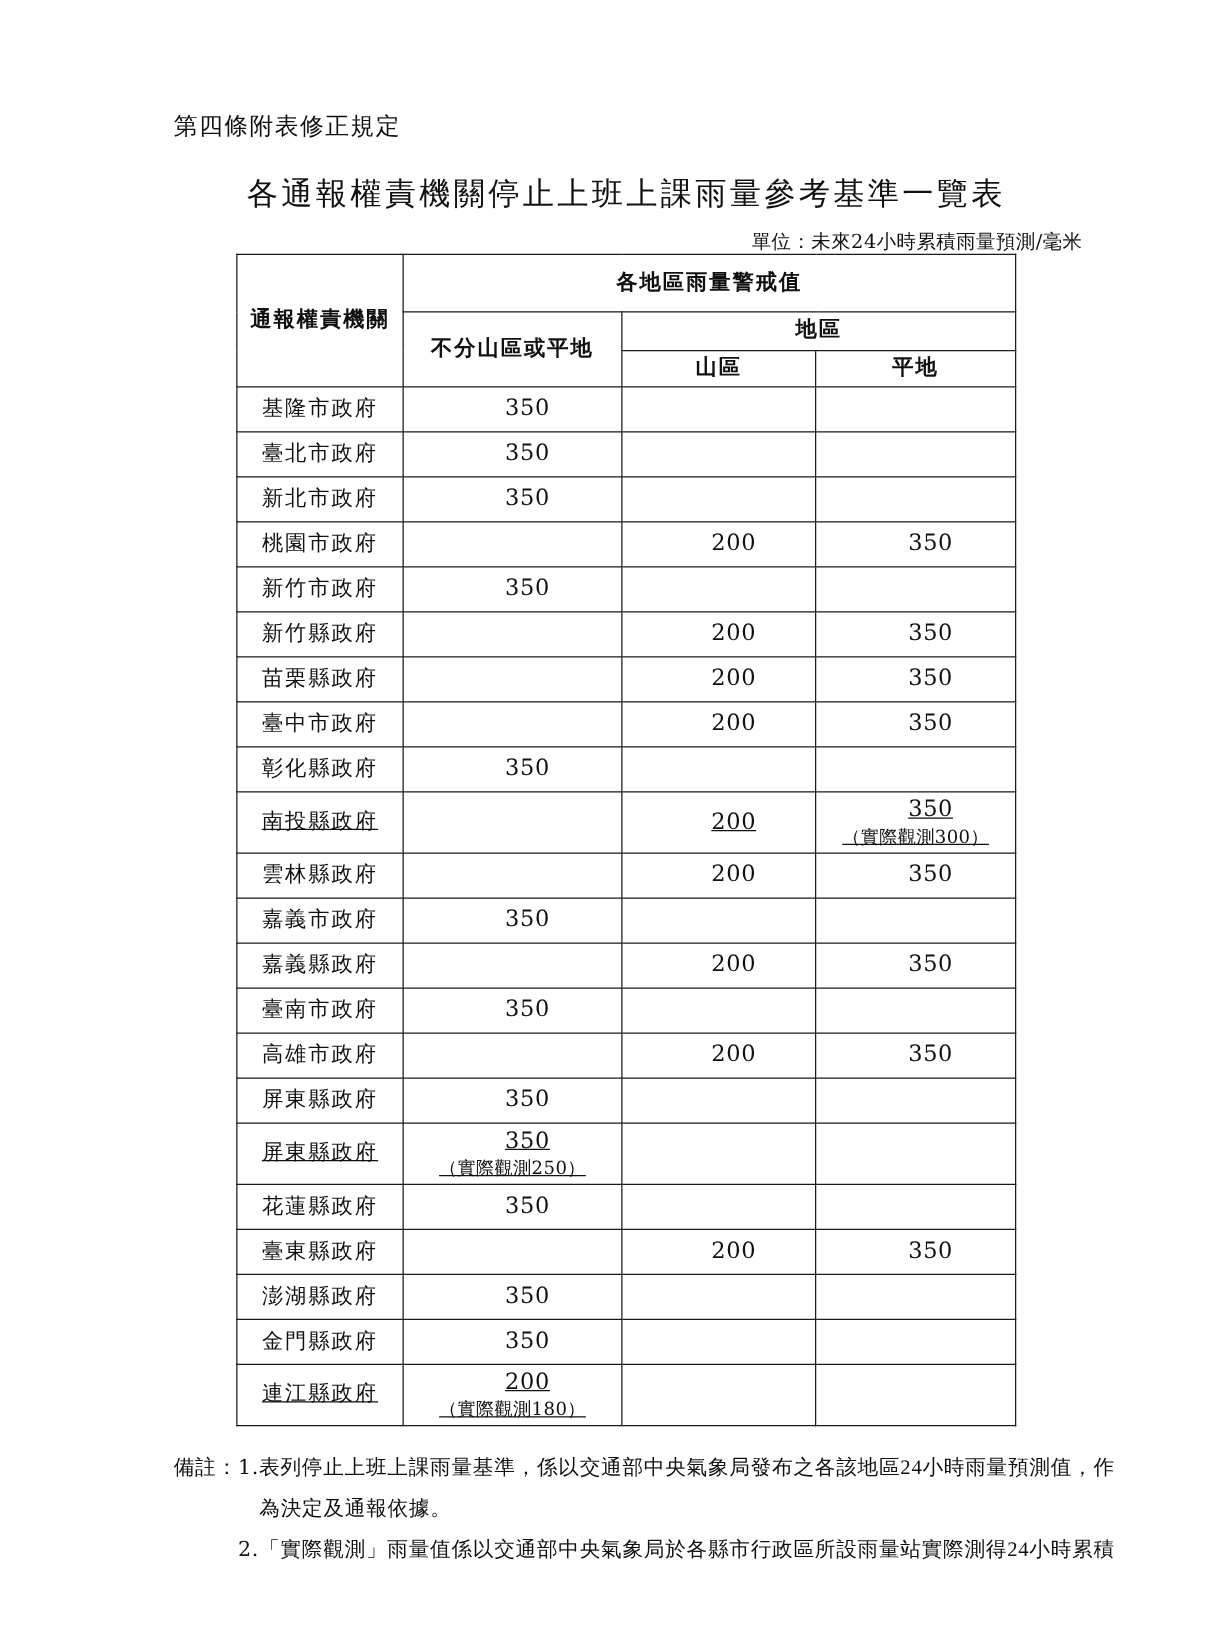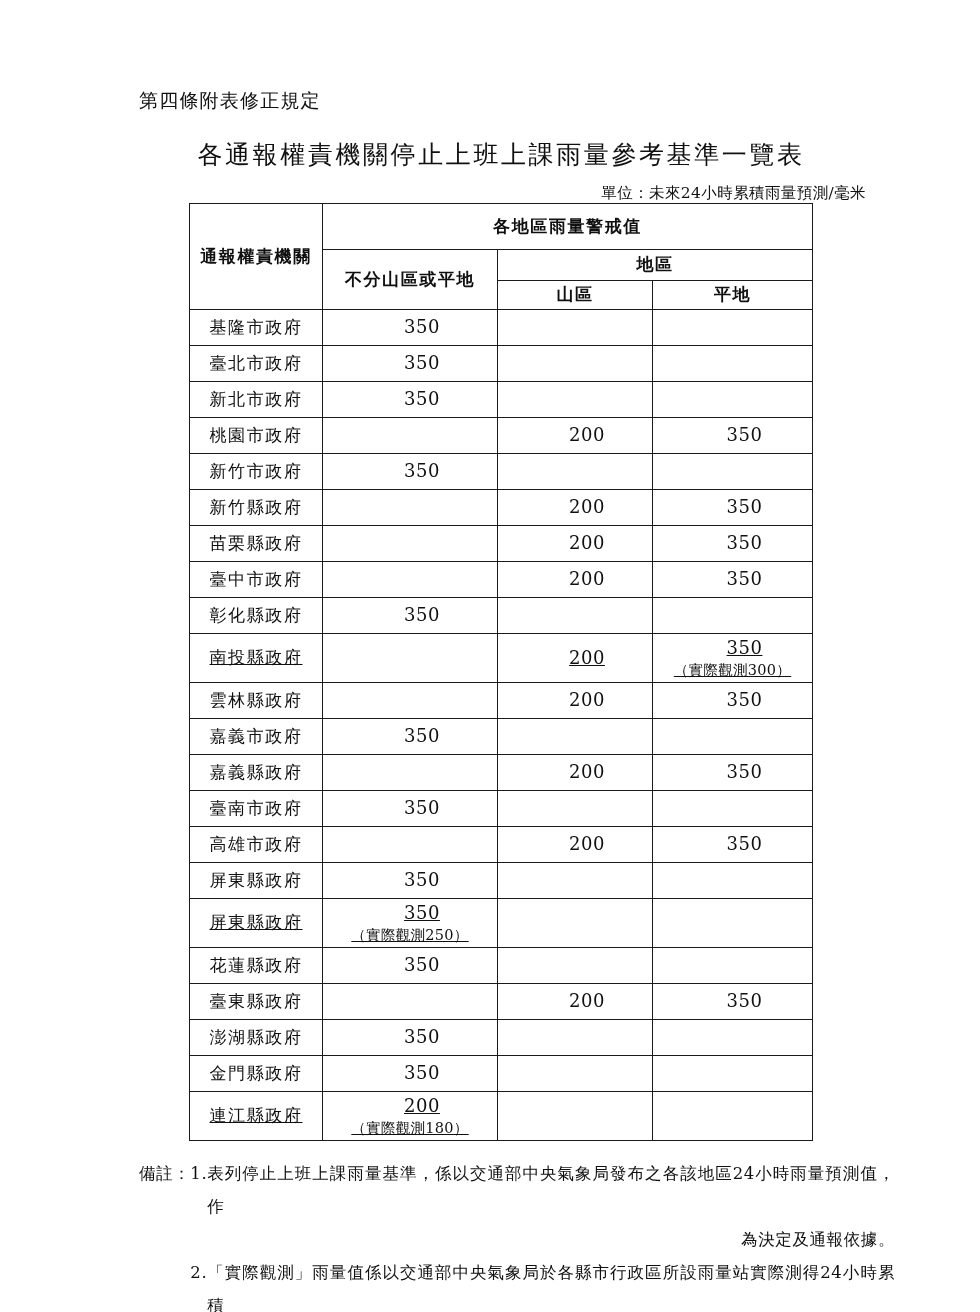--- a/index.html
+++ b/index.html
@@ -137,20 +137,21 @@
     flex: 0 0 auto;
     white-space: pre;
   }
   .fn-marker {
     flex: 0 0 auto;
     white-space: nowrap;
   }
   .fn-text {
     flex: 1 1 auto;
     text-align: justify;
+    font-family: Liberation Serif, serif;
   }
 </style>
 </head>
 <body>
 
 <div class="page">
 
   <div class="clause-line">第四條附表修正規定</div>
 
   <div class="doc-title">各通報權責機關停止上班上課雨量參考基準一覽表</div>
@@ -317,21 +318,21 @@
   </div>
 
   <div class="footnotes" id="footnotes">
       <div class="fn-row">
         <span class="fn-label">備註：</span>
         <span class="fn-marker">1.</span>
         <span class="fn-text">表列停止上班上課雨量基準，係以交通部中央氣象局發布之各該地區24小時雨量預測值，作</span>
       </div>
       <div class="fn-row">
         <span class="fn-spacer">　　　　</span>
-        <span class="fn-text" style="text-align: right; margin-left: 42px;">為決定及通報依據。</span>
+        <span class="fn-text" style="text-align: left;">為決定及通報依據。</span>
       </div>
       <div class="fn-row">
         <span class="fn-spacer">　　　</span>
         <span class="fn-marker">2.</span>
         <span class="fn-text">「實際觀測」雨量值係以交通部中央氣象局於各縣市行政區所設雨量站實際測得24小時累積</span>
       </div>
     </div>
 
 </div>
 

